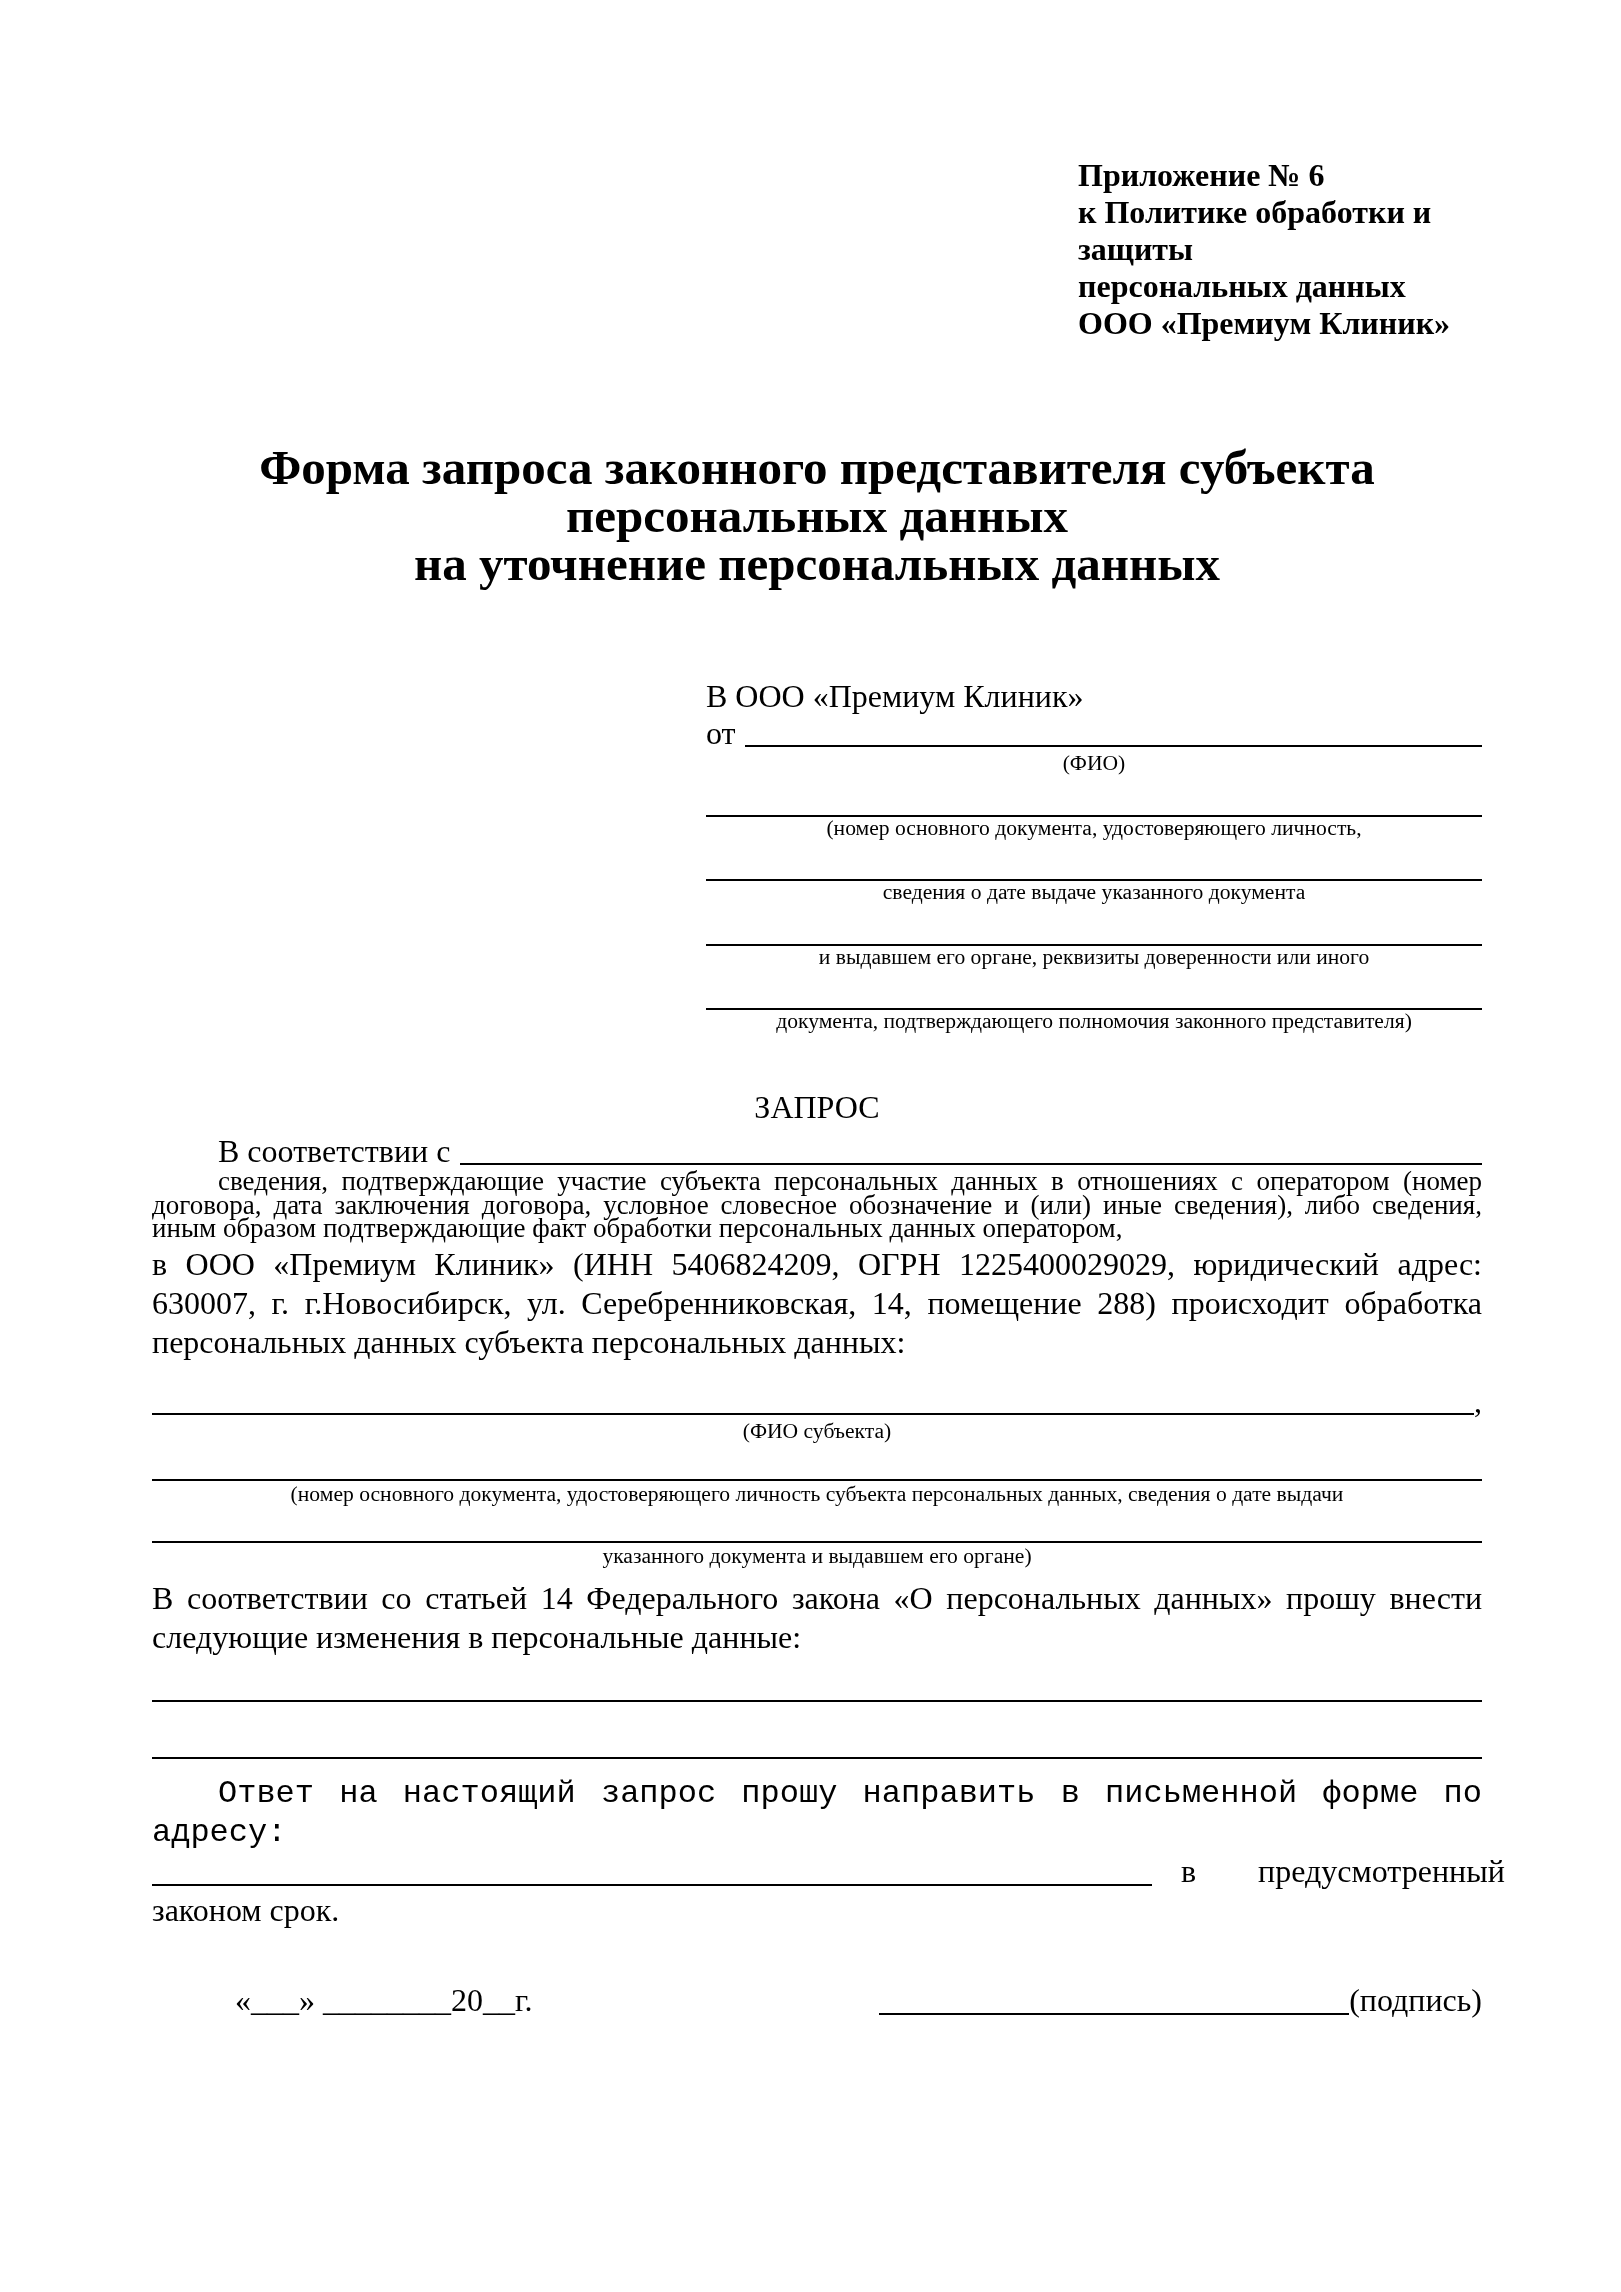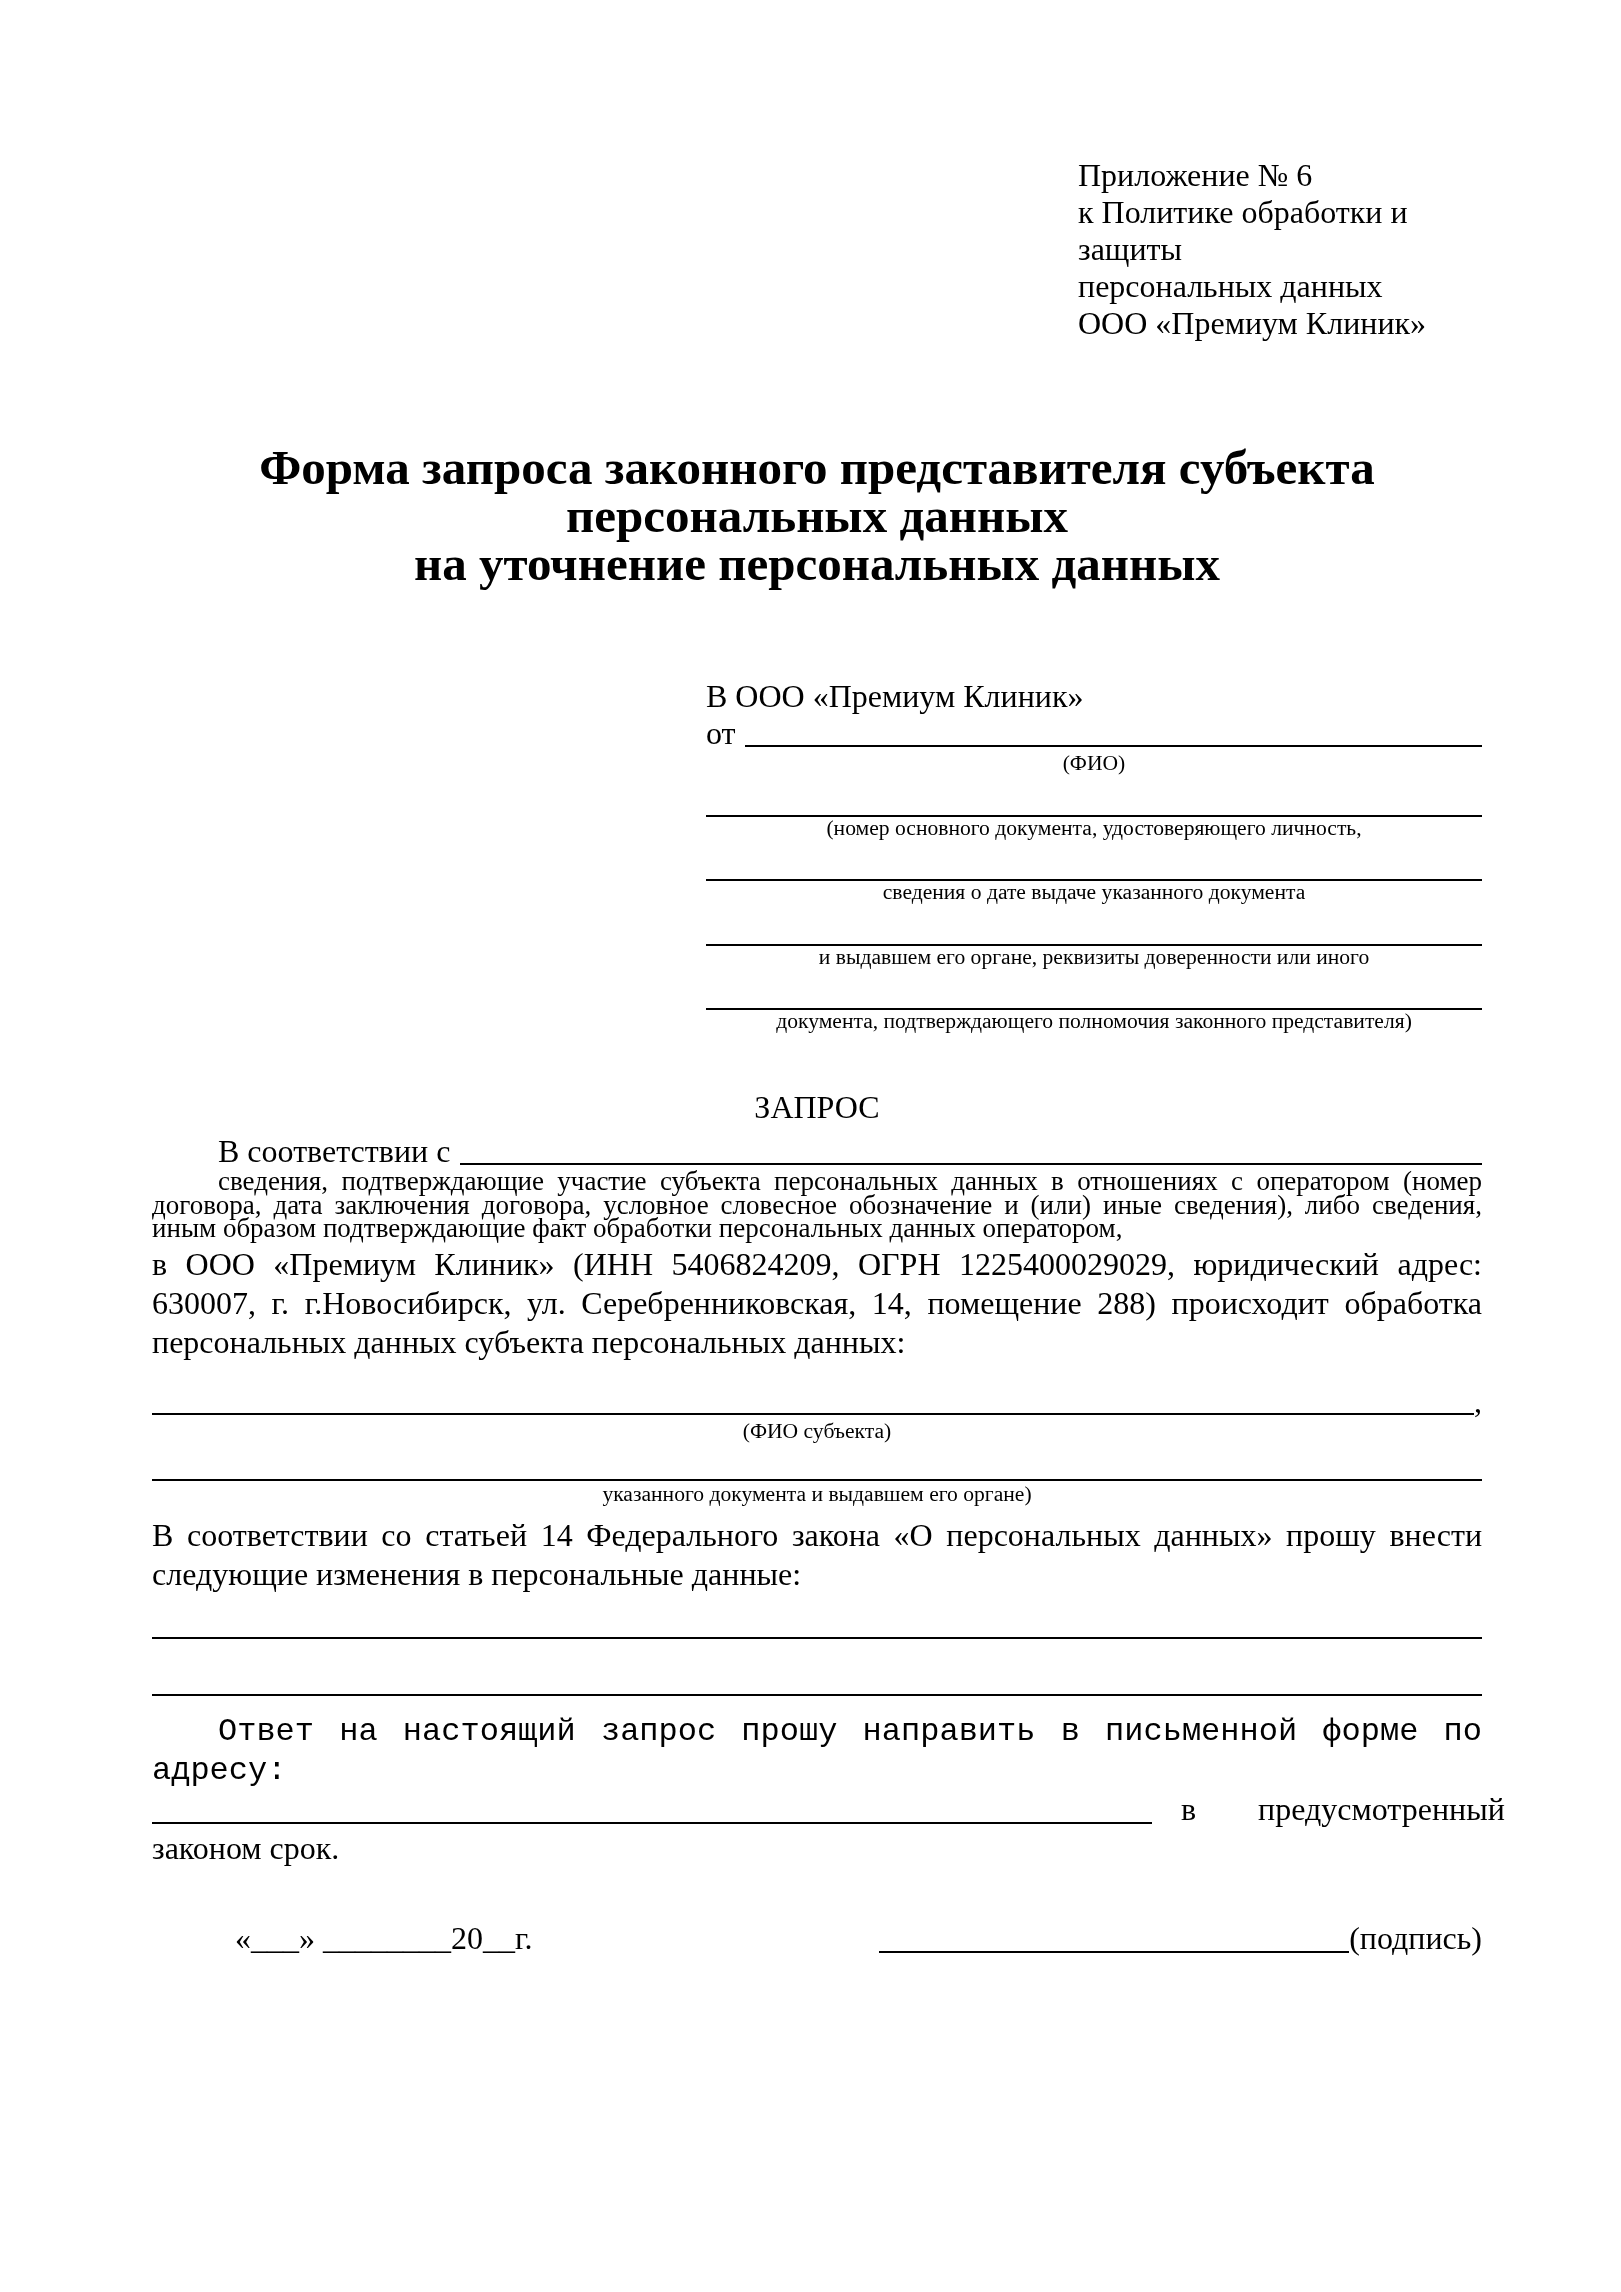--- a/index.html
+++ b/index.html
@@ -9,21 +9,21 @@
     height:2293px;
     background:#ffffff;
     color:#000000;
     font-family:"Liberation Serif", serif;
     font-size:32px;
     box-sizing:border-box;
     padding:157px 139px 0 152px;
     overflow:hidden;
   }
   
-  .appendix{margin-left:926px;line-height:37px;}
+  .appendix{margin-left:926px;line-height:37px;font-weight:bold;}
   
   .doc-title{margin-top:102px;text-align:center;font-weight:bold;font-size:49px;line-height:48px;}
   
   .addressee{margin-left:554px;margin-top:90px;}
   .addr-to{line-height:37px;}
   .fill-row{display:flex;line-height:37px;}
   .from-label{margin-right:9.8px;white-space:nowrap;}
   .blank{flex:1;border-bottom:2.9px solid #000;margin-bottom:4.9px;align-self:stretch;}
   .small-caption{font-size:21.6px;line-height:23.5px;text-align:center;}
   .addr-field{margin-top:39px;}
@@ -106,20 +106,24 @@
   <div class="operator-para">в ООО «Премиум Клиник» (ИНН 5406824209, ОГРН 1225400029029, юридический адрес: 630007, г. г.Новосибирск, ул. Серебренниковская, 14, помещение 288) происходит обработка персональных данных субъекта персональных данных:</div>
 
   <div class="subject-blank-row">
     <span class="blank"></span>
     <span>,</span>
   </div>
   <div class="small-caption">(ФИО субъекта)</div>
 
   <div class="wide-field">
     <div class="rule"></div>
+    <div class="small-caption">(номер основного документа, удостоверяющего личность субъекта персональных данных, сведения о дате выдачи</div>
+  </div>
+  <div class="wide-field">
+    <div class="rule"></div>
     <div class="small-caption">указанного документа и выдавшем его органе)</div>
   </div>
 
   <div class="amendments">В соответствии со статьей 14 Федерального закона «О персональных данных» прошу внести следующие изменения в персональные данные:</div>
 
   <div class="rule blank-rule-1"></div>
   <div class="rule blank-rule-2"></div>
 
   <div class="reply-line1">Ответ на настоящий запрос прошу направить в письменной форме по адресу:</div>
   <div class="reply-line2">

